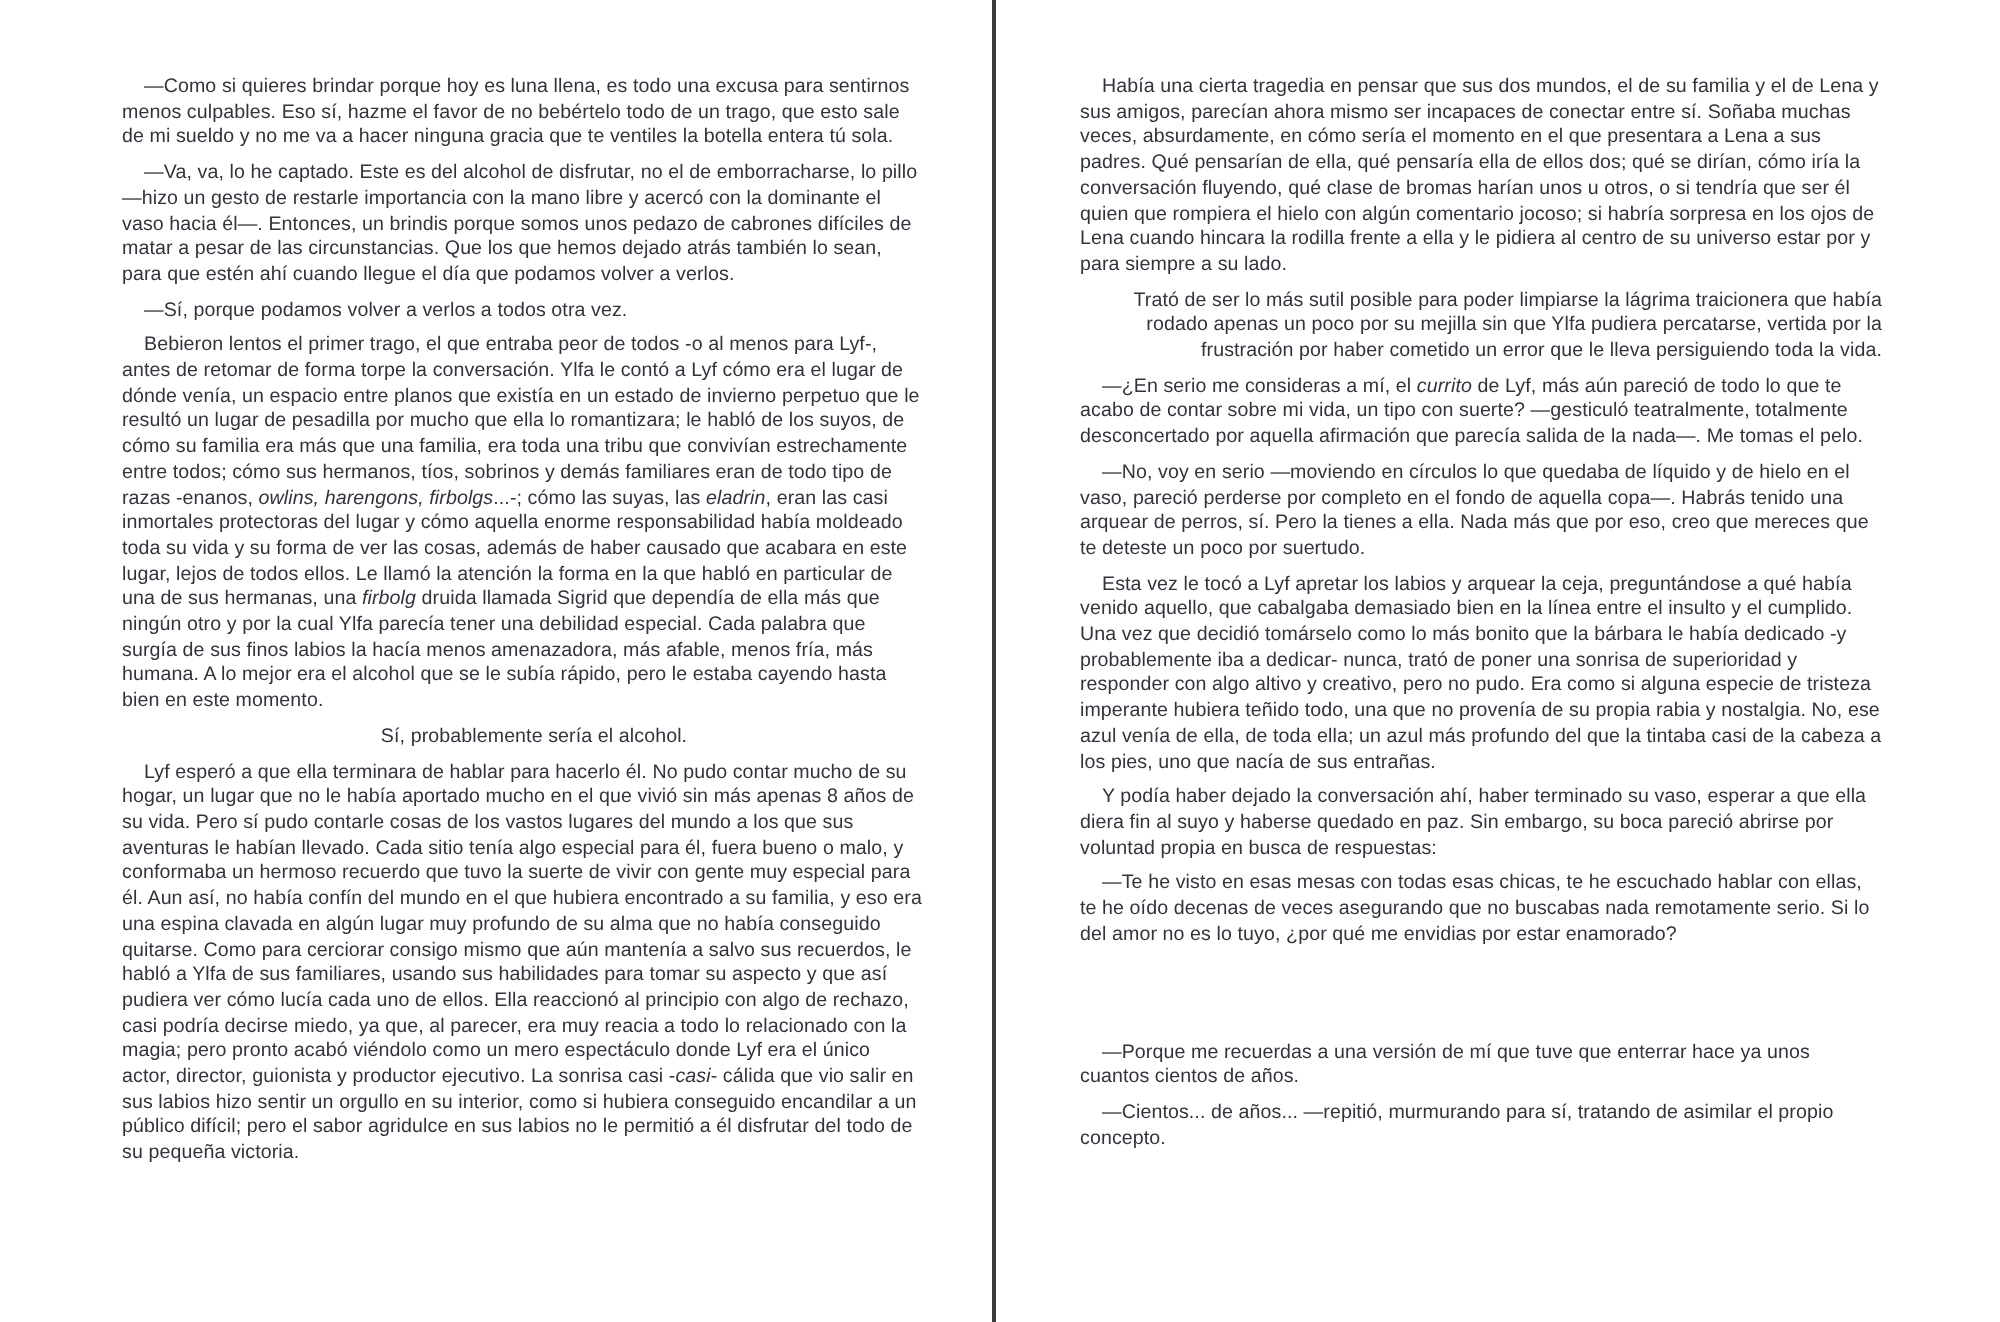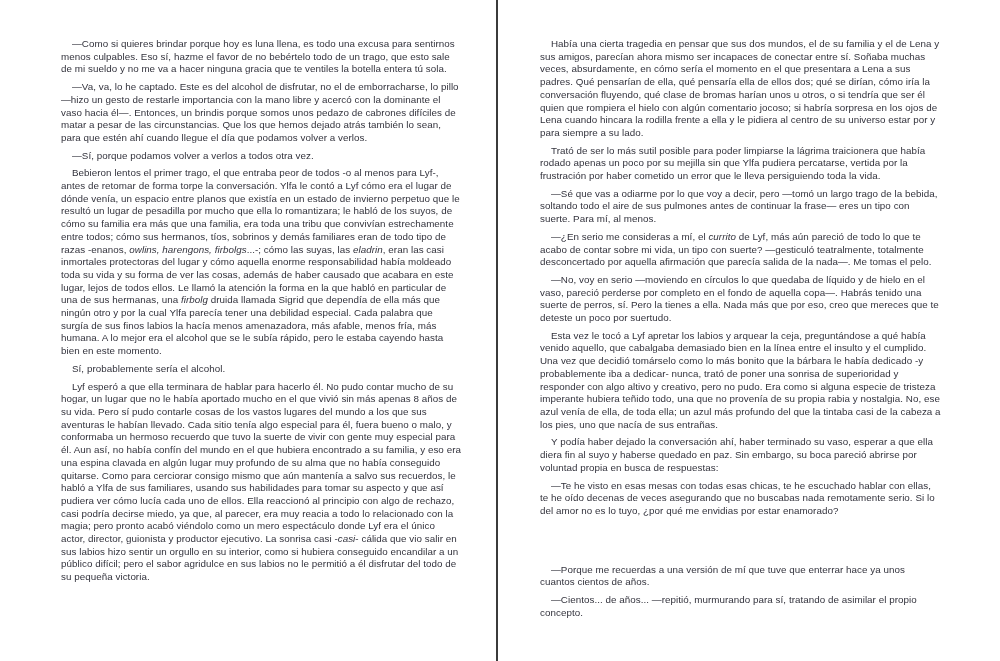--- a/index.html
+++ b/index.html
@@ -40,29 +40,28 @@
 </style>
 </head>
 <body style="background: rgb(255, 255, 255);">
 
 <div class="spread">
   <div class="page-column left">
       <p style="color: rgb(51, 51, 61);"><span>—Como si quieres brindar porque hoy es luna llena, es todo una excusa para sentirnos menos culpables. Eso sí, hazme el favor de no bebértelo todo de un trago, que esto sale de mi sueldo y no me va a hacer ninguna gracia que te ventiles la botella entera tú sola.</span></p>
       <p style="color: rgb(51, 51, 61);"><span>—Va, va, lo he captado. Este es del alcohol de disfrutar, no el de emborracharse, lo pillo —hizo un gesto de restarle importancia con la mano libre y acercó con la dominante el vaso hacia él—. Entonces, un brindis porque somos unos pedazo de cabrones difíciles de matar a pesar de las circunstancias. Que los que hemos dejado atrás también lo sean, para que estén ahí cuando llegue el día que podamos volver a verlos.</span></p>
       <p style="color: rgb(51, 51, 61);"><span>—Sí, porque podamos volver a verlos a todos otra vez.</span></p>
       <p style="color: rgb(51, 51, 61);"><span>Bebieron lentos el primer trago, el que entraba peor de todos -o al menos para Lyf-, antes de retomar de forma torpe la conversación. Ylfa le contó a Lyf cómo era el lugar de dónde venía, un espacio entre planos que existía en un estado de invierno perpetuo que le resultó un lugar de pesadilla por mucho que ella lo romantizara; le habló de los suyos, de cómo su familia era más que una familia, era toda una tribu que convivían estrechamente entre todos; cómo sus hermanos, tíos, sobrinos y demás familiares eran de todo tipo de razas -enanos, </span><span class="em">owlins, harengons, firbolgs</span><span>...-; cómo las suyas, las </span><span class="em">eladrin</span><span>, eran las casi inmortales protectoras del lugar y cómo aquella enorme responsabilidad había moldeado toda su vida y su forma de ver las cosas, además de haber causado que acabara en este lugar, lejos de todos ellos. Le llamó la atención la forma en la que habló en particular de una de sus hermanas, una </span><span class="em">firbolg</span><span> druida llamada Sigrid que dependía de ella más que ningún otro y por la cual Ylfa parecía tener una debilidad especial. Cada palabra que surgía de sus finos labios la hacía menos amenazadora, más afable, menos fría, más humana. A lo mejor era el alcohol que se le subía rápido, pero le estaba cayendo hasta bien en este momento.</span></p>
-      <p style="color: rgb(51, 51, 61);"><span>Sí, probablemente sería el alcohol.</span></p>
+      <p style="color: rgb(51, 51, 61); text-align: center;"><span>Sí, probablemente sería el alcohol.</span></p>
       <p style="color: rgb(51, 51, 61);"><span>Lyf esperó a que ella terminara de hablar para hacerlo él. No pudo contar mucho de su hogar, un lugar que no le había aportado mucho en el que vivió sin más apenas 8 años de su vida. Pero sí pudo contarle cosas de los vastos lugares del mundo a los que sus aventuras le habían llevado. Cada sitio tenía algo especial para él, fuera bueno o malo, y conformaba un hermoso recuerdo que tuvo la suerte de vivir con gente muy especial para él. Aun así, no había confín del mundo en el que hubiera encontrado a su familia, y eso era una espina clavada en algún lugar muy profundo de su alma que no había conseguido quitarse. Como para cerciorar consigo mismo que aún mantenía a salvo sus recuerdos, le habló a Ylfa de sus familiares, usando sus habilidades para tomar su aspecto y que así pudiera ver cómo lucía cada uno de ellos. Ella reaccionó al principio con algo de rechazo, casi podría decirse miedo, ya que, al parecer, era muy reacia a todo lo relacionado con la magia; pero pronto acabó viéndolo como un mero espectáculo donde Lyf era el único actor, director, guionista y productor ejecutivo. La sonrisa casi -</span><span class="em">casi</span><span>- cálida que vio salir en sus labios hizo sentir un orgullo en su interior, como si hubiera conseguido encandilar a un público difícil; pero el sabor agridulce en sus labios no le permitió a él disfrutar del todo de su pequeña victoria.</span></p>
     </div>
   <div class="page-divider" style="background: rgb(59, 59, 59);"></div>
   <div class="page-column right">
       <p style="color: rgb(51, 51, 61);"><span>Había una cierta tragedia en pensar que sus dos mundos, el de su familia y el de Lena y sus amigos, parecían ahora mismo ser incapaces de conectar entre sí. Soñaba muchas veces, absurdamente, en cómo sería el momento en el que presentara a Lena a sus padres. Qué pensarían de ella, qué pensaría ella de ellos dos; qué se dirían, cómo iría la conversación fluyendo, qué clase de bromas harían unos u otros, o si tendría que ser él quien que rompiera el hielo con algún comentario jocoso; si habría sorpresa en los ojos de Lena cuando hincara la rodilla frente a ella y le pidiera al centro de su universo estar por y para siempre a su lado.</span></p>
-      <p style="color: rgb(51, 51, 61);"><span>Trató de ser lo más sutil posible para poder limpiarse la lágrima traicionera que había rodado apenas un poco por su mejilla sin que Ylfa pudiera percatarse, vertida por la frustración por haber cometido un error que le lleva persiguiendo toda la vida.</span></p>
-      <p style="color: rgb(51, 51, 61);"><span>—Sé que vas a odiarme por lo que voy a decir, pero —tomó un largo trago de la bebida, soltando todo el aire de sus pulmones antes de continuar la frase— eres un tipo con suerte. Para mí, al menos.</span></p>
+      <p style="color: rgb(51, 51, 61); text-align: right;"><span>Trató de ser lo más sutil posible para poder limpiarse la lágrima traicionera que había rodado apenas un poco por su mejilla sin que Ylfa pudiera percatarse, vertida por la frustración por haber cometido un error que le lleva persiguiendo toda la vida.</span></p>
       <p style="color: rgb(51, 51, 61);"><span>—¿En serio me consideras a mí, el </span><span class="em">currito</span><span> de Lyf, más aún pareció de todo lo que te acabo de contar sobre mi vida, un tipo con suerte? —gesticuló teatralmente, totalmente desconcertado por aquella afirmación que parecía salida de la nada—. Me tomas el pelo.</span></p>
-      <p style="color: rgb(51, 51, 61);"><span>—No, voy en serio —moviendo en círculos lo que quedaba de líquido y de hielo en el vaso, pareció perderse por completo en el fondo de aquella copa—. Habrás tenido una suerte de perros, sí. Pero la tienes a ella. Nada más que por eso, creo que mereces que te deteste un poco por suertudo.</span></p>
+      <p style="color: rgb(51, 51, 61);"><span>—No, voy en serio —moviendo en círculos lo que quedaba de líquido y de hielo en el vaso, pareció perderse por completo en el fondo de aquella copa—. Habrás tenido una arquear de perros, sí. Pero la tienes a ella. Nada más que por eso, creo que mereces que te deteste un poco por suertudo.</span></p>
       <p style="color: rgb(51, 51, 61);"><span>Esta vez le tocó a Lyf apretar los labios y arquear la ceja, preguntándose a qué había venido aquello, que cabalgaba demasiado bien en la línea entre el insulto y el cumplido. Una vez que decidió tomárselo como lo más bonito que la bárbara le había dedicado -y probablemente iba a dedicar- nunca, trató de poner una sonrisa de superioridad y responder con algo altivo y creativo, pero no pudo. Era como si alguna especie de tristeza imperante hubiera teñido todo, una que no provenía de su propia rabia y nostalgia. No, ese azul venía de ella, de toda ella; un azul más profundo del que la tintaba casi de la cabeza a los pies, uno que nacía de sus entrañas.</span></p>
       <p style="color: rgb(51, 51, 61);"><span>Y podía haber dejado la conversación ahí, haber terminado su vaso, esperar a que ella diera fin al suyo y haberse quedado en paz. Sin embargo, su boca pareció abrirse por voluntad propia en busca de respuestas:</span></p>
       <p style="color: rgb(51, 51, 61);"><span>—Te he visto en esas mesas con todas esas chicas, te he escuchado hablar con ellas, te he oído decenas de veces asegurando que no buscabas nada remotamente serio. Si lo del amor no es lo tuyo, ¿por qué me envidias por estar enamorado?</span></p>
       <p style="color: rgb(51, 51, 61); margin-top: 46px;"><span>—Porque me recuerdas a una versión de mí que tuve que enterrar hace ya unos cuantos cientos de años.</span></p>
       <p style="color: rgb(51, 51, 61);"><span>—Cientos... de años... —repitió, murmurando para sí, tratando de asimilar el propio concepto.</span></p>
     </div>
 </div>
 
 </body></html>

